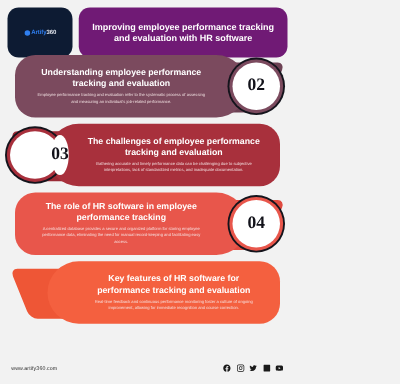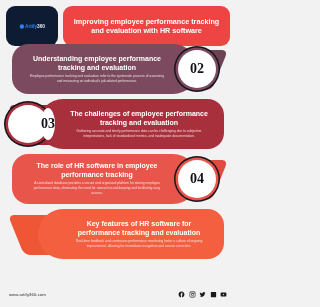--- a/index.html
+++ b/index.html
@@ -44,21 +44,21 @@
     font-size:5.5px;
     font-weight:bold;
     color:#2f7ff0;
     letter-spacing:-0.1px;
     white-space:nowrap;
   }
   .logo-text .suffix { color:#e2e6ee; }
 
   .title-pill {
     flex:1;
-    background:#ef4444;
+    background:#701a75;
     border-radius:9px;
     display:flex;
     align-items:center;
     justify-content:center;
     padding:4px 8px;
   }
   .title-text {
     color:#ffffff;
     font-size:7.2px;
     font-weight:bold;
@@ -128,21 +128,21 @@
     position:absolute;
     top:6px;
     width:38px; height:38px;
     border-radius:50%;
     background:#ffffff;
     display:flex;
     align-items:center;
     justify-content:center;
     z-index:3;
   }
-  .card-right .badge { right:20px;margin-left:29px; }
+  .card-right .badge { right:12px;margin-left:29px; }
   .card-left  .badge { left:8px; }
   .badge-inner {
     width:32px; height:32px;
     border-radius:50%;
     background:#ffffff;
     display:flex;
     align-items:center;
     justify-content:center;
     font-size:14px;
     font-weight:bold;

